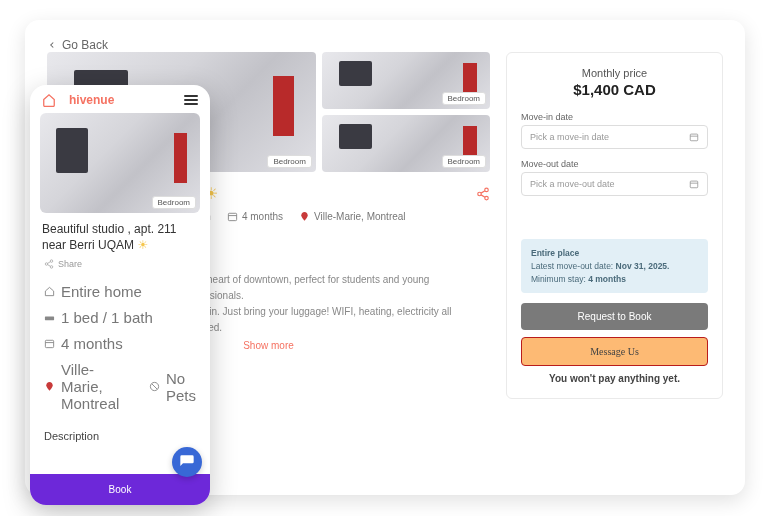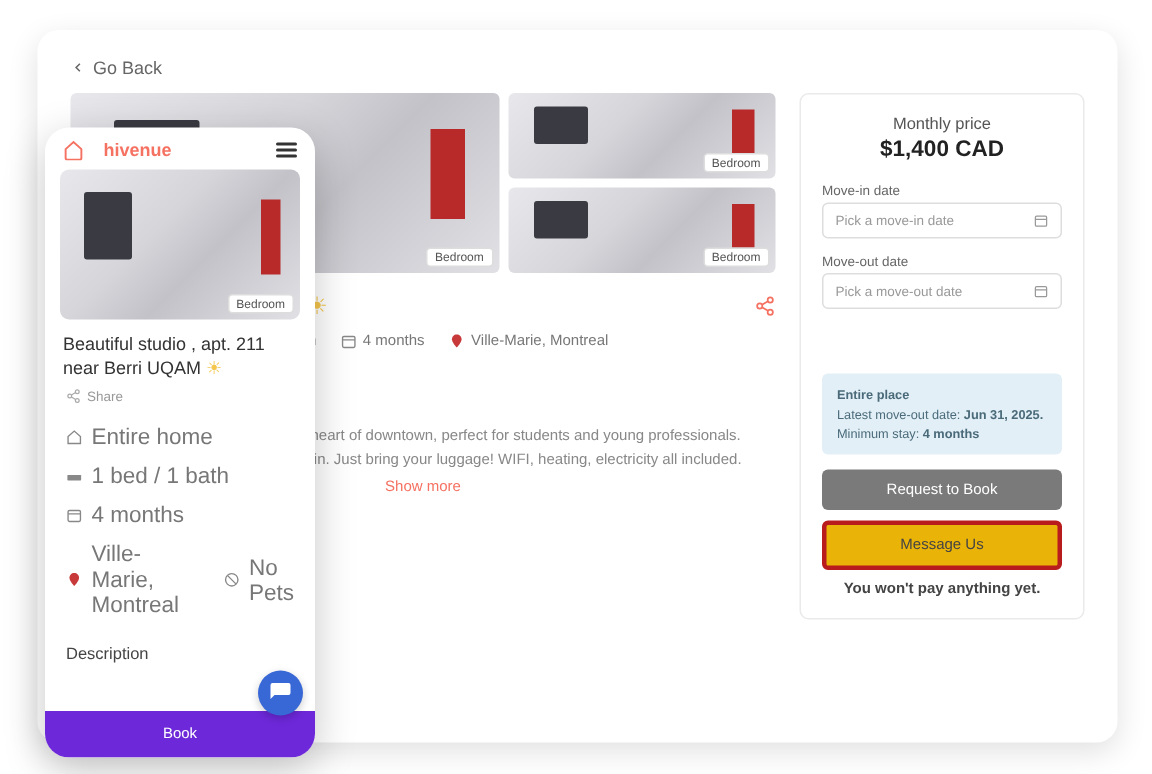--- a/index.html
+++ b/index.html
@@ -8,26 +8,26 @@
 .desktop {
   position: absolute;
   left: 25px; top: 20px;
   width: 720px; height: 475px;
   background: #fff;
   border-radius: 14px;
   box-shadow: 0 6px 20px rgba(0,0,0,0.12);
   padding: 18px 22px;
 }
 
-.go-back { display: flex; align-items: center; gap: 5px; color: #666; font-size: 12px; cursor: pointer; margin-bottom: 10px; }
+.go-back { display: flex; align-items: center; gap: 5px; color: #666; font-size: 12px; cursor: pointer; }
 .go-back svg { width: 10px; height: 10px; }
 
 .desktop-content { display: flex; gap: 16px; }
 .left-col { flex: 1; }
-.right-col { width: 190px; }
+.right-col { width: 217px; }
 
 .gallery { display: flex; gap: 6px; height: 120px; margin-bottom: 12px; }
 .main-img { flex: 1.6; position: relative; }
 .side-imgs { flex: 1; display: flex; flex-direction: column; gap: 6px; }
 .side-img { flex: 1; position: relative; }
 .room-img {
   width: 100%; height: 100%;
   background: linear-gradient(135deg, #e8e8ec 0%, #d5d5da 40%, #c2c2c8 60%, #e0e0e5 100%);
   border-radius: 4px;
   position: relative;
@@ -75,21 +75,21 @@
 .info-box {
   background: #e2eff6; border-radius: 4px; padding: 8px 10px;
   font-size: 8.5px; color: #4a6a7a; line-height: 1.5; margin-bottom: 10px; margin-top: 43px;
 }
 .info-box b { font-weight: 600; }
 .btn {
   width: 100%; padding: 8px; border-radius: 4px; font-size: 10px;
   text-align: center; cursor: pointer; margin-bottom: 7px; border: none;
 }
 .btn-primary { background: #7a7a7a; color: #fff; }
-.btn-outline { background: #eab308; border: 3px solid #b91c1c; color: #444; }
+.btn-outline { background: #fdba74; border: 1px solid #b91c1c; color: #444; font-family: Liberation Serif, serif; }
 .pay-note { text-align: center; font-size: 10px; color: #444; font-weight: 600; }
 
 
 .mobile {
   position: absolute;
   left: 30px; top: 85px;
   width: 180px; height: 420px;
   background: #fff;
   border-radius: 16px;
   box-shadow: 0 8px 28px rgba(0,0,0,0.22);
@@ -216,21 +216,21 @@
         <div class="date-input">
           <span>Pick a move-out date</span>
           <svg width="10" height="10" viewBox="0 0 24 24" fill="none" stroke="#999" stroke-width="2">
               <rect x="3" y="5" width="18" height="16" rx="2"></rect>
               <line x1="3" y1="10" x2="21" y2="10"></line>
             </svg>
         </div>
 
         <div class="info-box">
           <b>Entire place</b><br>
-          <span>Latest move-out date: </span><b>Jun 31, 2025.</b><br>
+          <span>Latest move-out date: </span><b>Nov 31, 2025.</b><br>
           <span>Minimum stay: </span><b>4 months</b>
         </div>
 
         <button class="btn btn-primary">Request to Book</button>
         <button class="btn btn-outline">Message Us</button>
         <div class="pay-note">You won't pay anything yet.</div>
       </div>
     </div>
   </div>
 </div>

